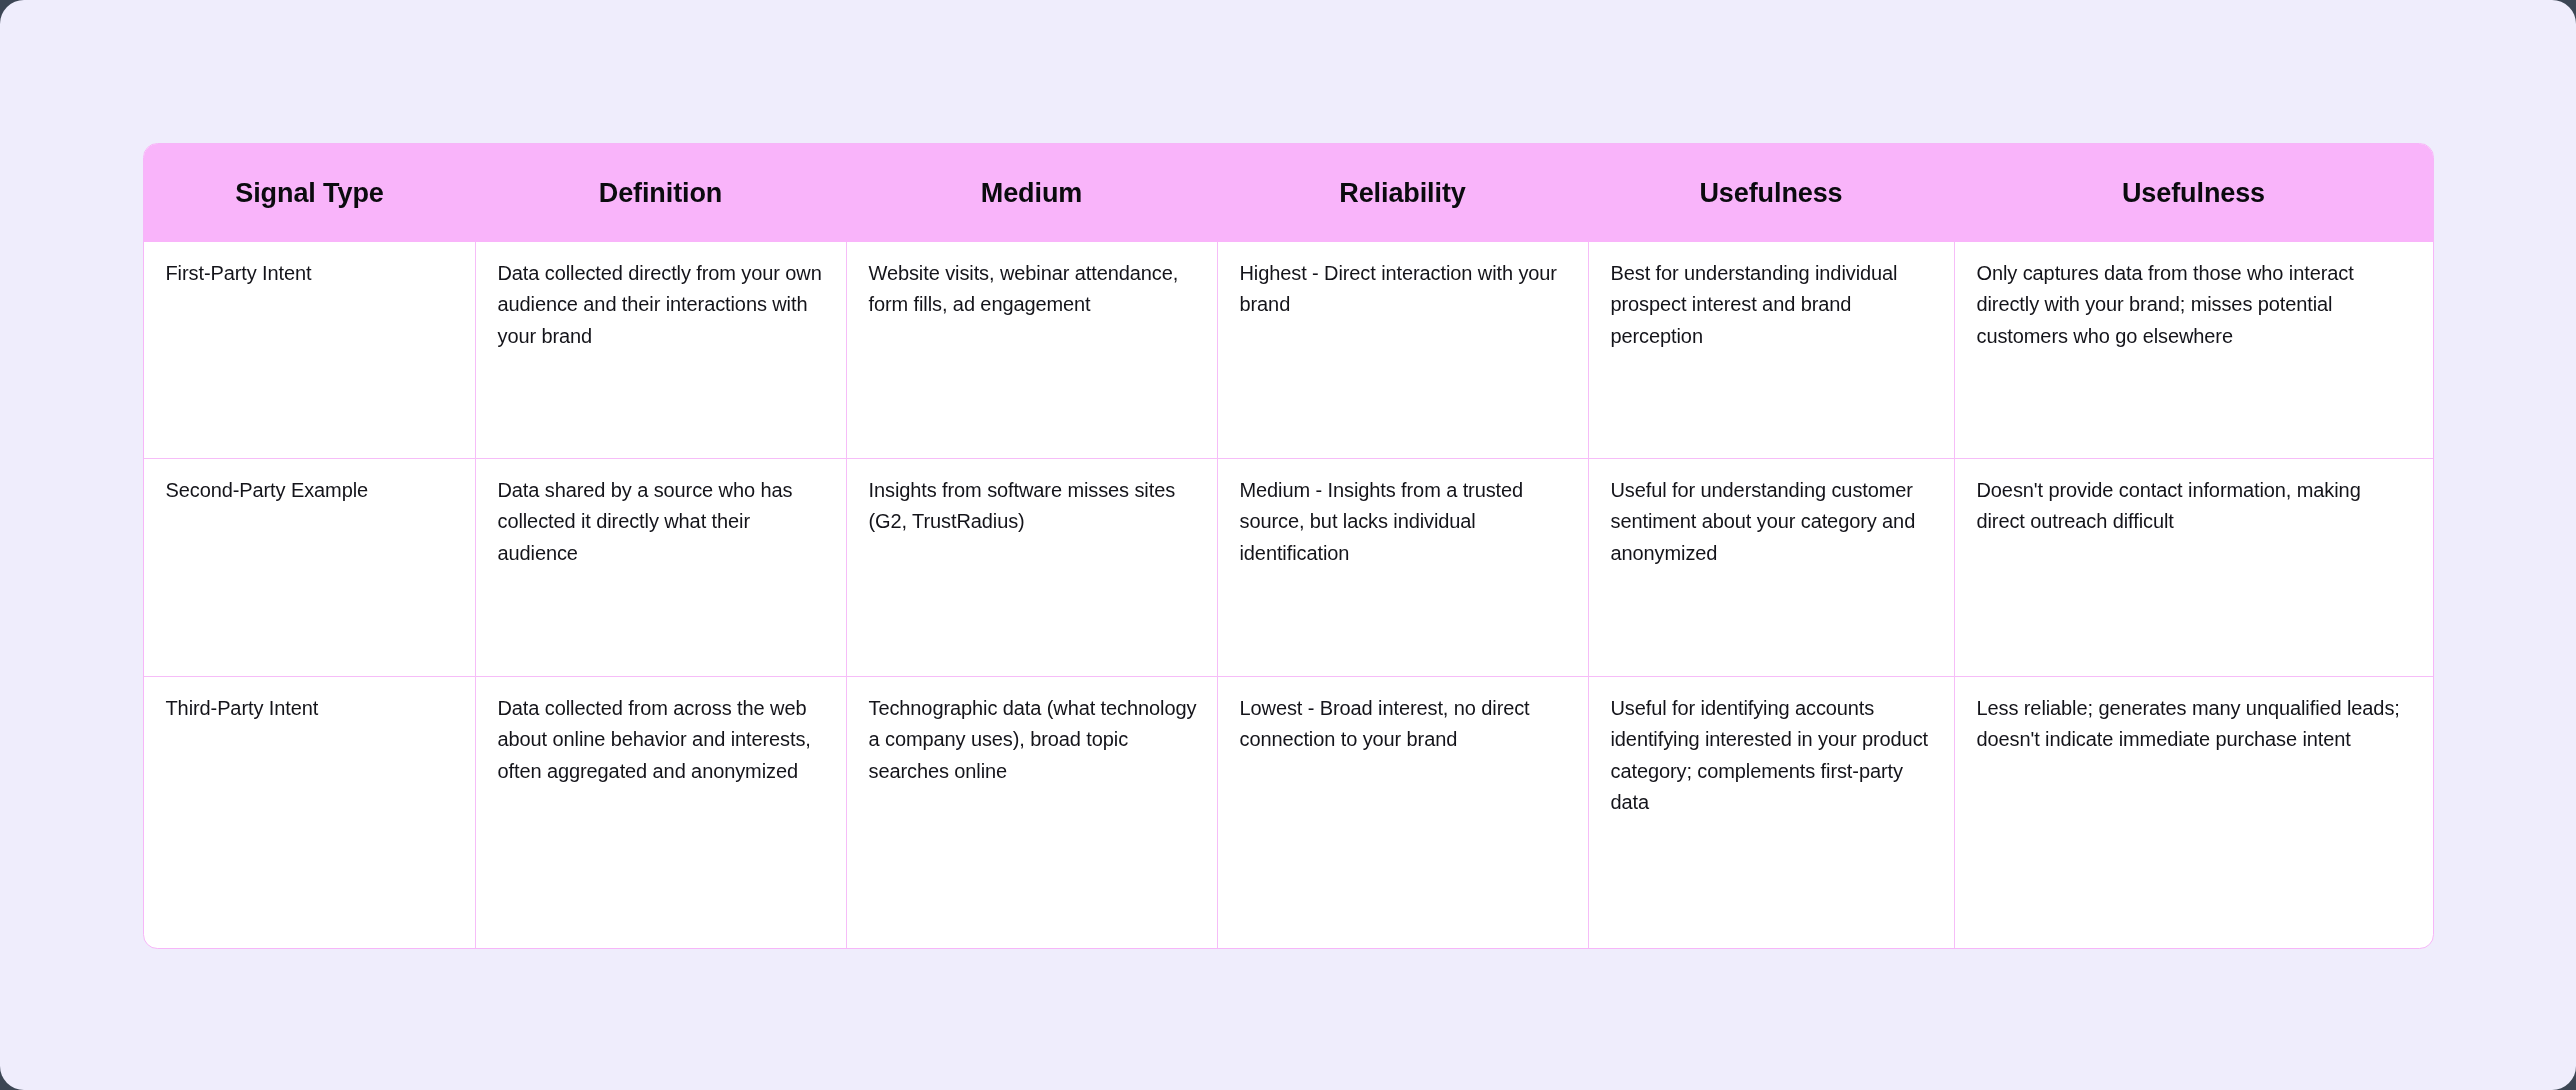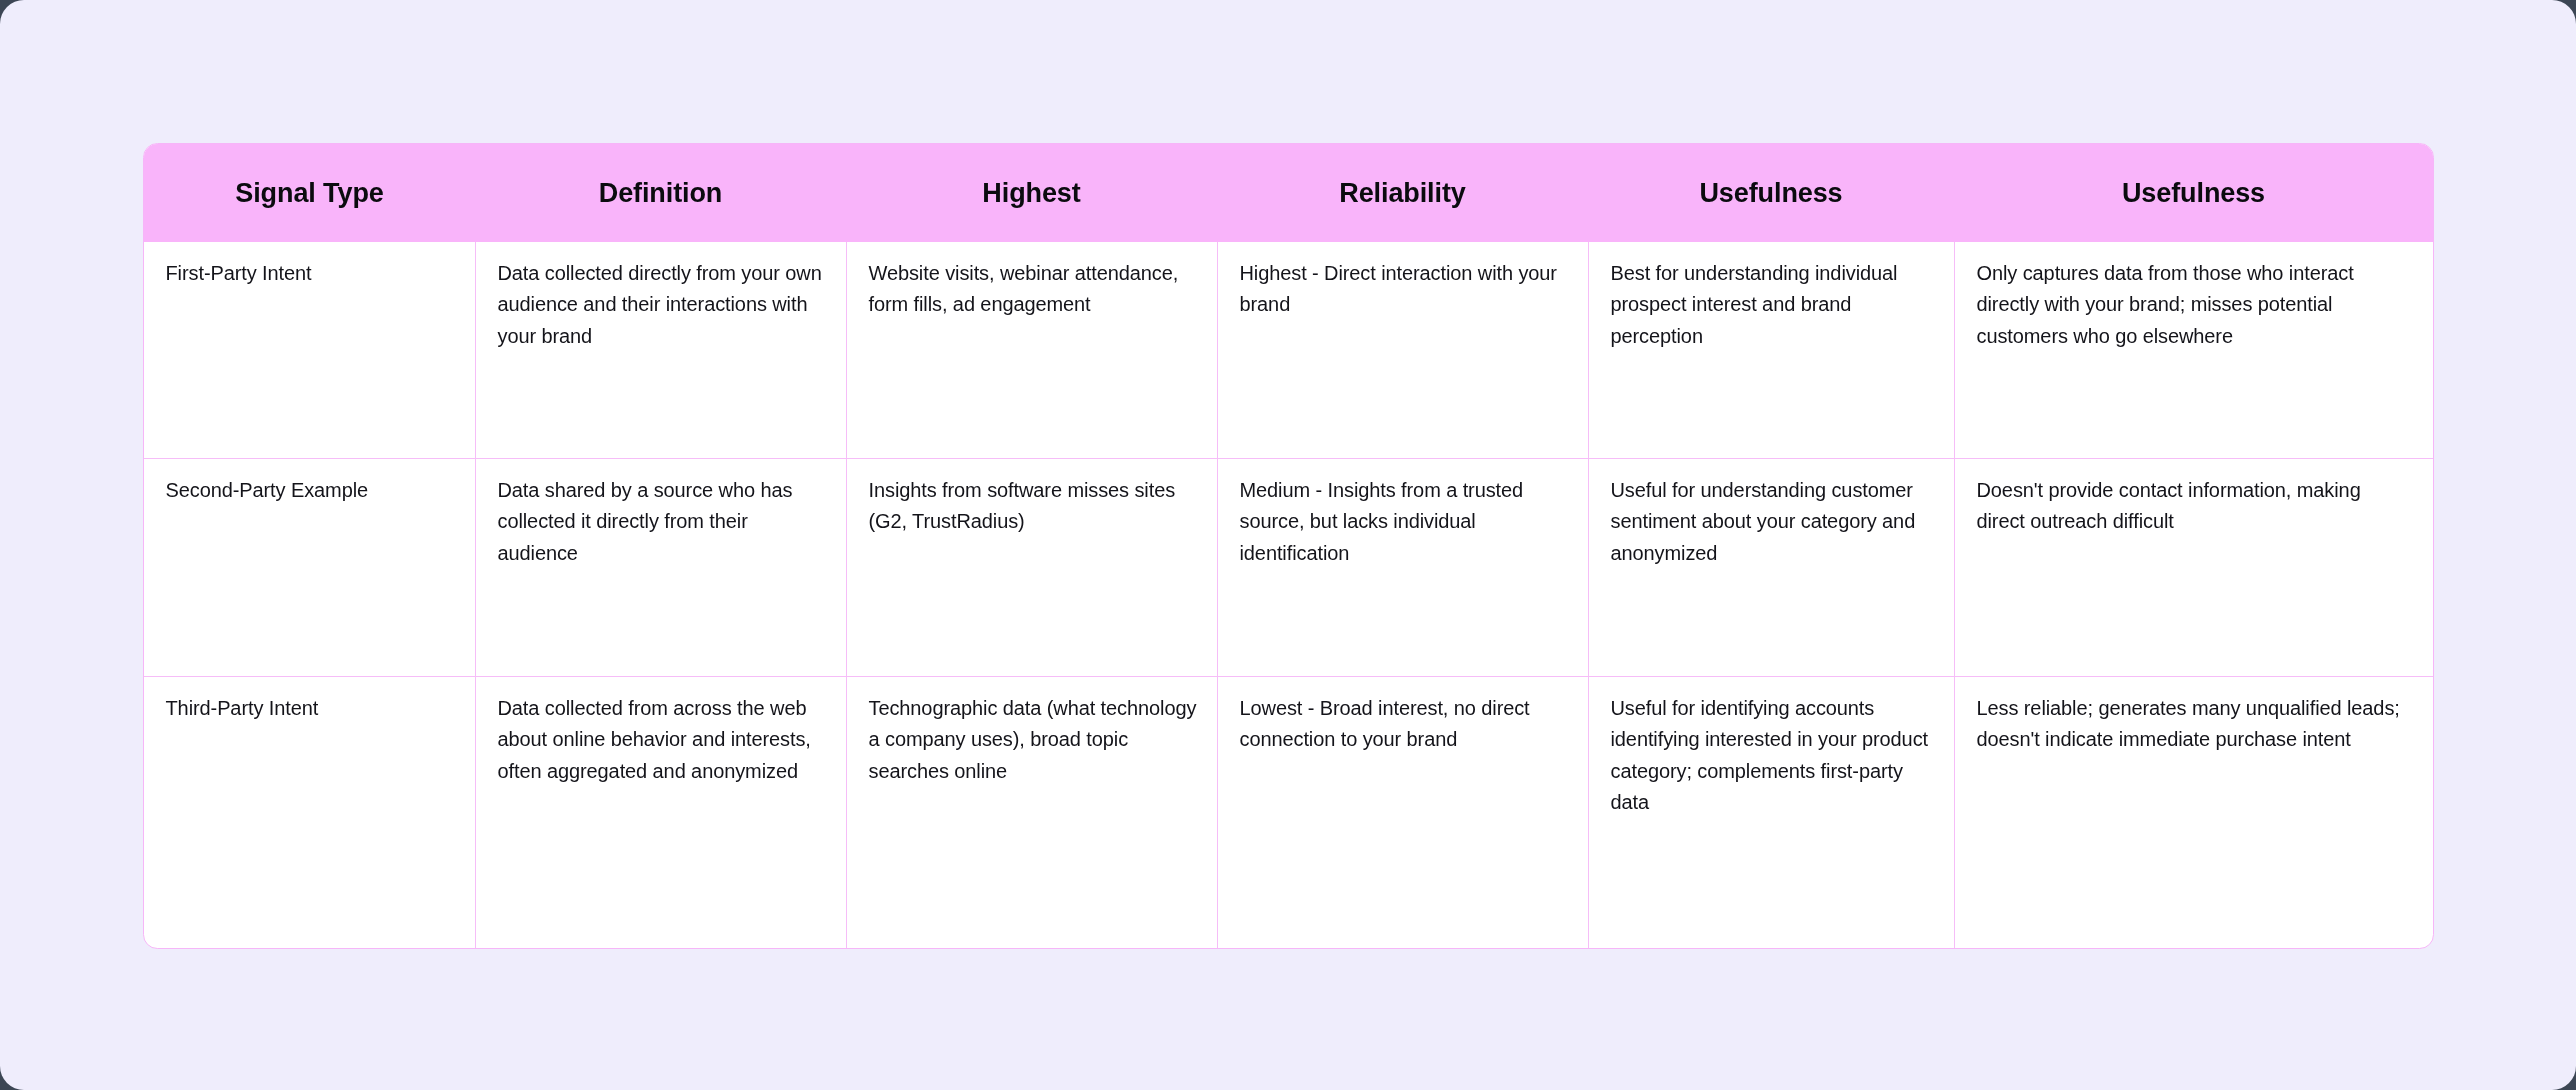--- a/index.html
+++ b/index.html
@@ -101,38 +101,38 @@
           <col class="c2">
           <col class="c3">
         <col class="c4">
           <col class="c5">
           <col class="c6">
       </colgroup>
       <thead>
         <tr>
           <th>Signal Type</th>
           <th>Definition</th>
-          <th>Highest</th>
+          <th>Medium</th>
           <th>Reliability</th>
           <th>Usefulness</th>
           <th>Usefulness</th>
         </tr>
       </thead>
       <tbody>
         <tr>
           <td class="row-label">First-Party Intent</td>
           <td>Data collected directly from your own audience and their interactions with your brand</td>
           <td>Website visits, webinar attendance, form fills, ad engagement</td>
           <td>Highest - Direct interaction with your brand</td>
           <td>Best for understanding individual prospect interest and brand perception</td>
           <td>Only captures data from those who interact directly with your brand; misses potential customers who go elsewhere</td>
         </tr>
         <tr>
           <td class="row-label">Second-Party Example</td>
-          <td>Data shared by a source who has collected it directly from their audience</td>
+          <td>Data shared by a source who has collected it directly what their audience</td>
           <td>Insights from software misses sites (G2, TrustRadius)</td>
           <td>Medium - Insights from a trusted source, but lacks individual identification</td>
           <td>Useful for understanding customer sentiment about your category and anonymized</td>
           <td>Doesn't provide contact information, making direct outreach difficult</td>
         </tr>
         <tr>
           <td class="row-label">Third-Party Intent</td>
           <td>Data collected from across the web about online behavior and interests, often aggregated and anonymized</td>
           <td>Technographic data (what technology a company uses), broad topic searches online</td>
           <td>Lowest - Broad interest, no direct connection to your brand</td>

